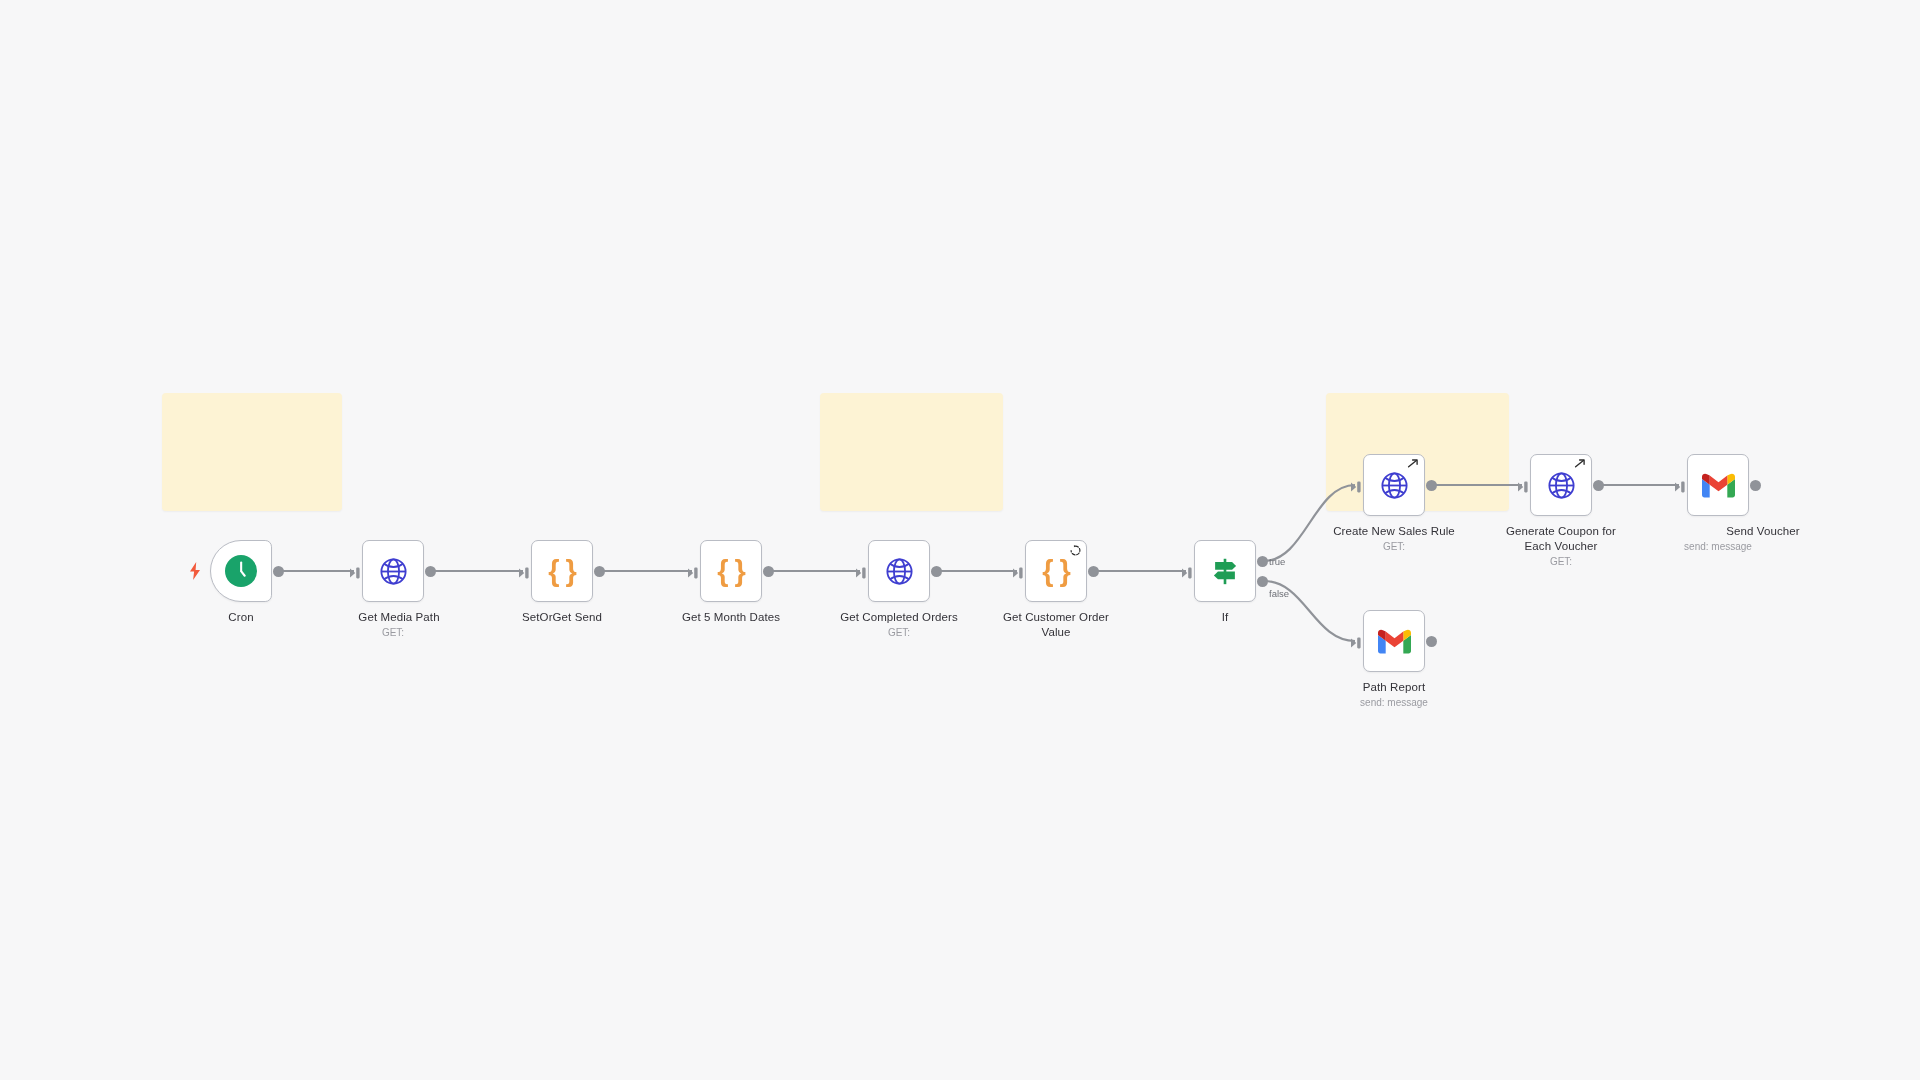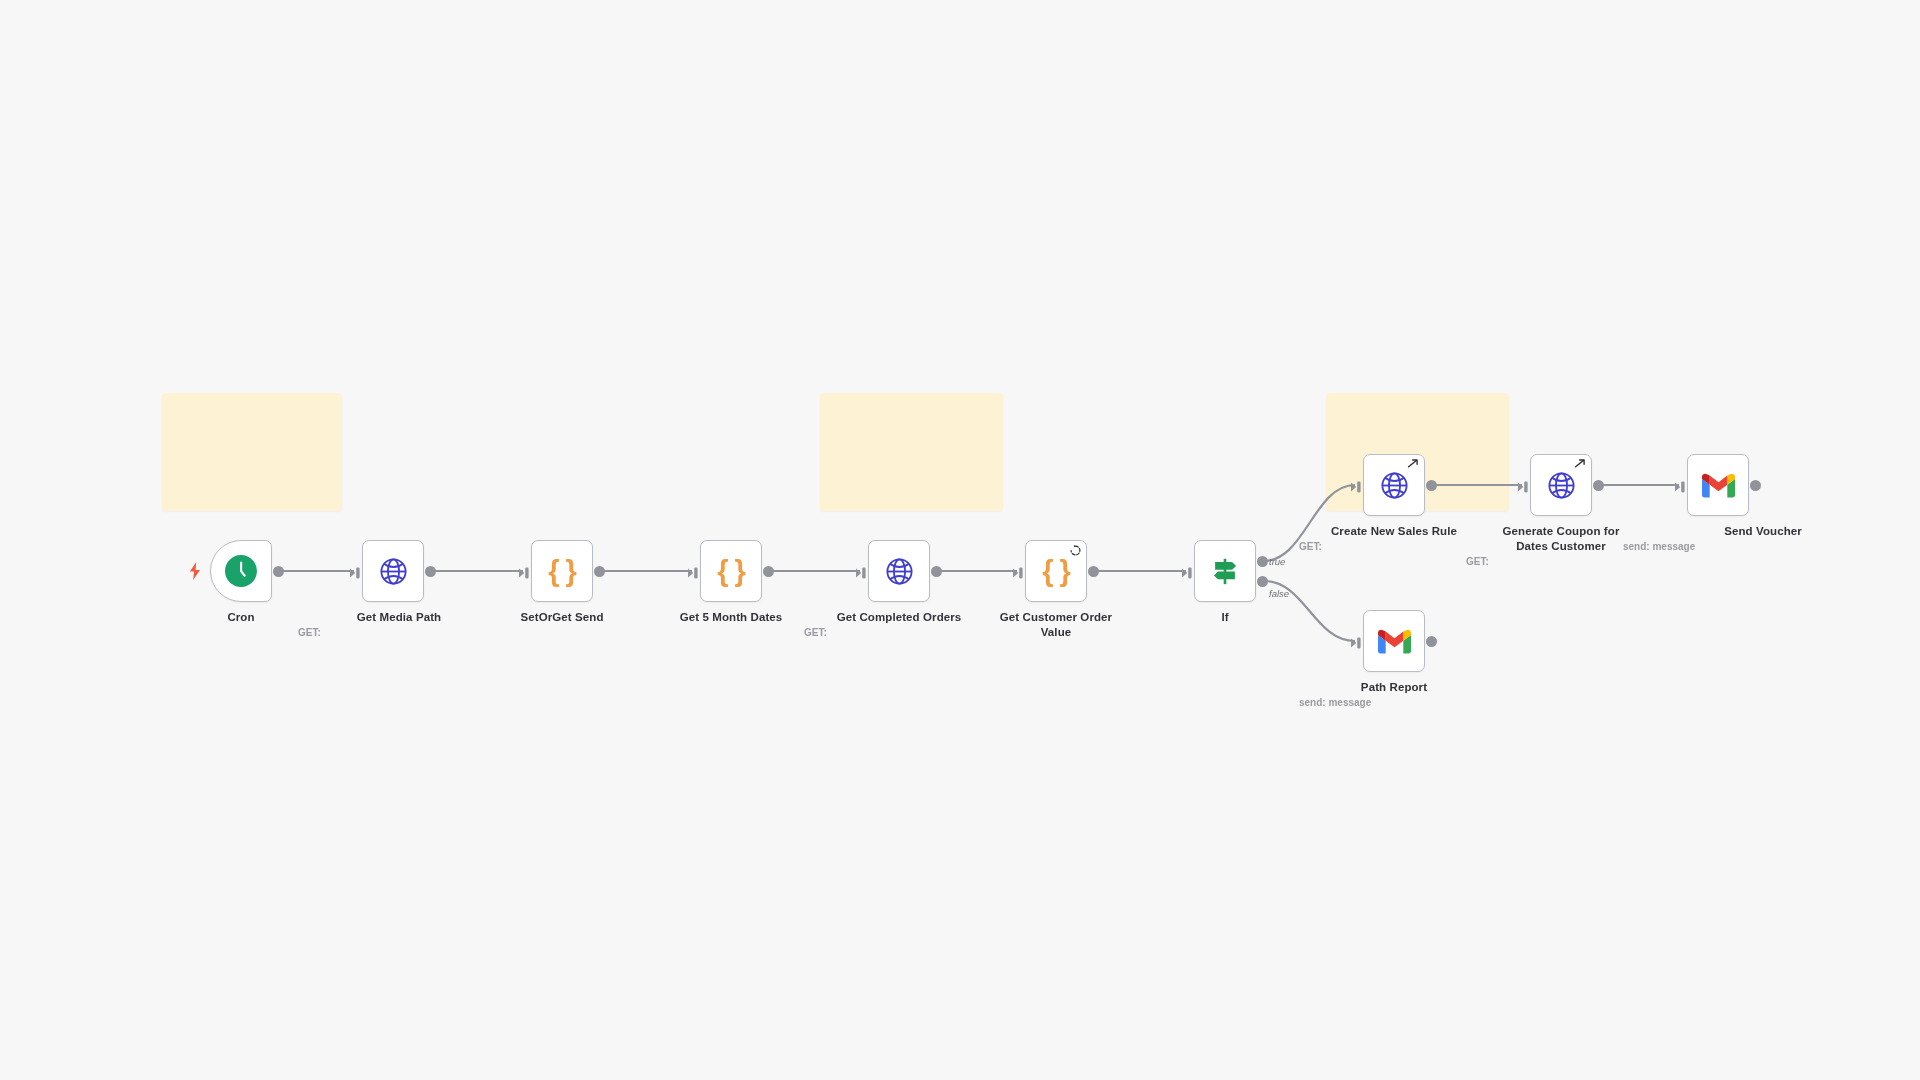--- a/index.html
+++ b/index.html
@@ -68,52 +68,52 @@
     align-items: center;
     justify-content: center;
     color: #2c2c2c;
   }
   
   .caption {
     position: absolute;
     text-align: center;
     color: #333238;
     font-size: 11.5px;
-    font-weight: bold;
+    font-weight: normal;
     line-height: 15px;
     letter-spacing: .1px;
     white-space: pre-line;
   }
   .subcaption {
     position: absolute;
+    text-align: center;
     color: #9a9ba1;
     font-size: 10px;
     line-height: 13px;
-    font-weight: bold;
+    font-weight: normal;
   }
   
   .out-dot {
     position: absolute;
     width: 11px;
     height: 11px;
     border-radius: 50%;
     background: #909399;
   }
   .in-arrow {
     position: absolute;
     width: 11px;
     height: 12px;
   }
   .port-label {
     position: absolute;
     font-size: 9.5px;
     color: #6d6f76;
     line-height: 11px;
     white-space: nowrap;
-    font-style: italic;
   }
   
   .trigger-bolt {
     position: absolute;
     width: 14px;
     height: 18px;
   }
   
   .braces {
     color: #ef9c42;
@@ -302,21 +302,21 @@
         <path d="M5.6 2.0 H10.1 V6.3" stroke="#2c2c2c" stroke-width="1.35" fill="none" stroke-linecap="round" stroke-linejoin="round"></path>
       </svg>
         </div>
       </div>
       <div class="in-arrow" style="left: 1518px; top: 479px;"><svg viewBox="0 0 11 12" width="11" height="12">
         <path d="M0 1.6 L5.2 6 L0 10.4 Z" fill="#909399"></path>
         <rect x="6.2" y="0.6" width="3.4" height="10.8" rx="1.1" fill="#909399"></rect>
       </svg></div>
       <div class="out-dot" style="left: 1592.5px; top: 479.5px; background: rgb(144, 147, 153);"></div>
       <div class="caption" style="left: 1466px; top: 524px; width: 190px;">Generate Coupon for
-Dates Customer</div>
+Each Voucher</div>
       <div class="subcaption" style="left: 1466px; top: 555px; width: 190px;">GET:</div>
       <div class="node" style="left: 1687px; top: 454px;">
         <div class="icon-wrap">
           <svg viewBox="0 0 36 27" width="33" height="25">
         <path d="M2.6 26.5 H8.4 V12.6 L0 6.3 V23.9 C0 25.3 1.2 26.5 2.6 26.5 Z" fill="#4285f4"></path>
         <path d="M27.6 26.5 H33.4 C34.8 26.5 36 25.3 36 23.9 V6.3 L27.6 12.6 Z" fill="#34a853"></path>
         <path d="M27.6 2.7 V12.6 L36 6.3 V4 C36 1.2 32.8 -0.4 30.6 1.3 Z" fill="#fbbc04"></path>
         <path d="M8.4 12.6 V2.7 L18 9.9 L27.6 2.7 V12.6 L18 19.8 Z" fill="#ea4335"></path>
         <path d="M0 4 V6.3 L8.4 12.6 V2.7 L5.4 1.3 C3.2 -0.4 0 1.2 0 4 Z" fill="#c5221f"></path>
       </svg>

